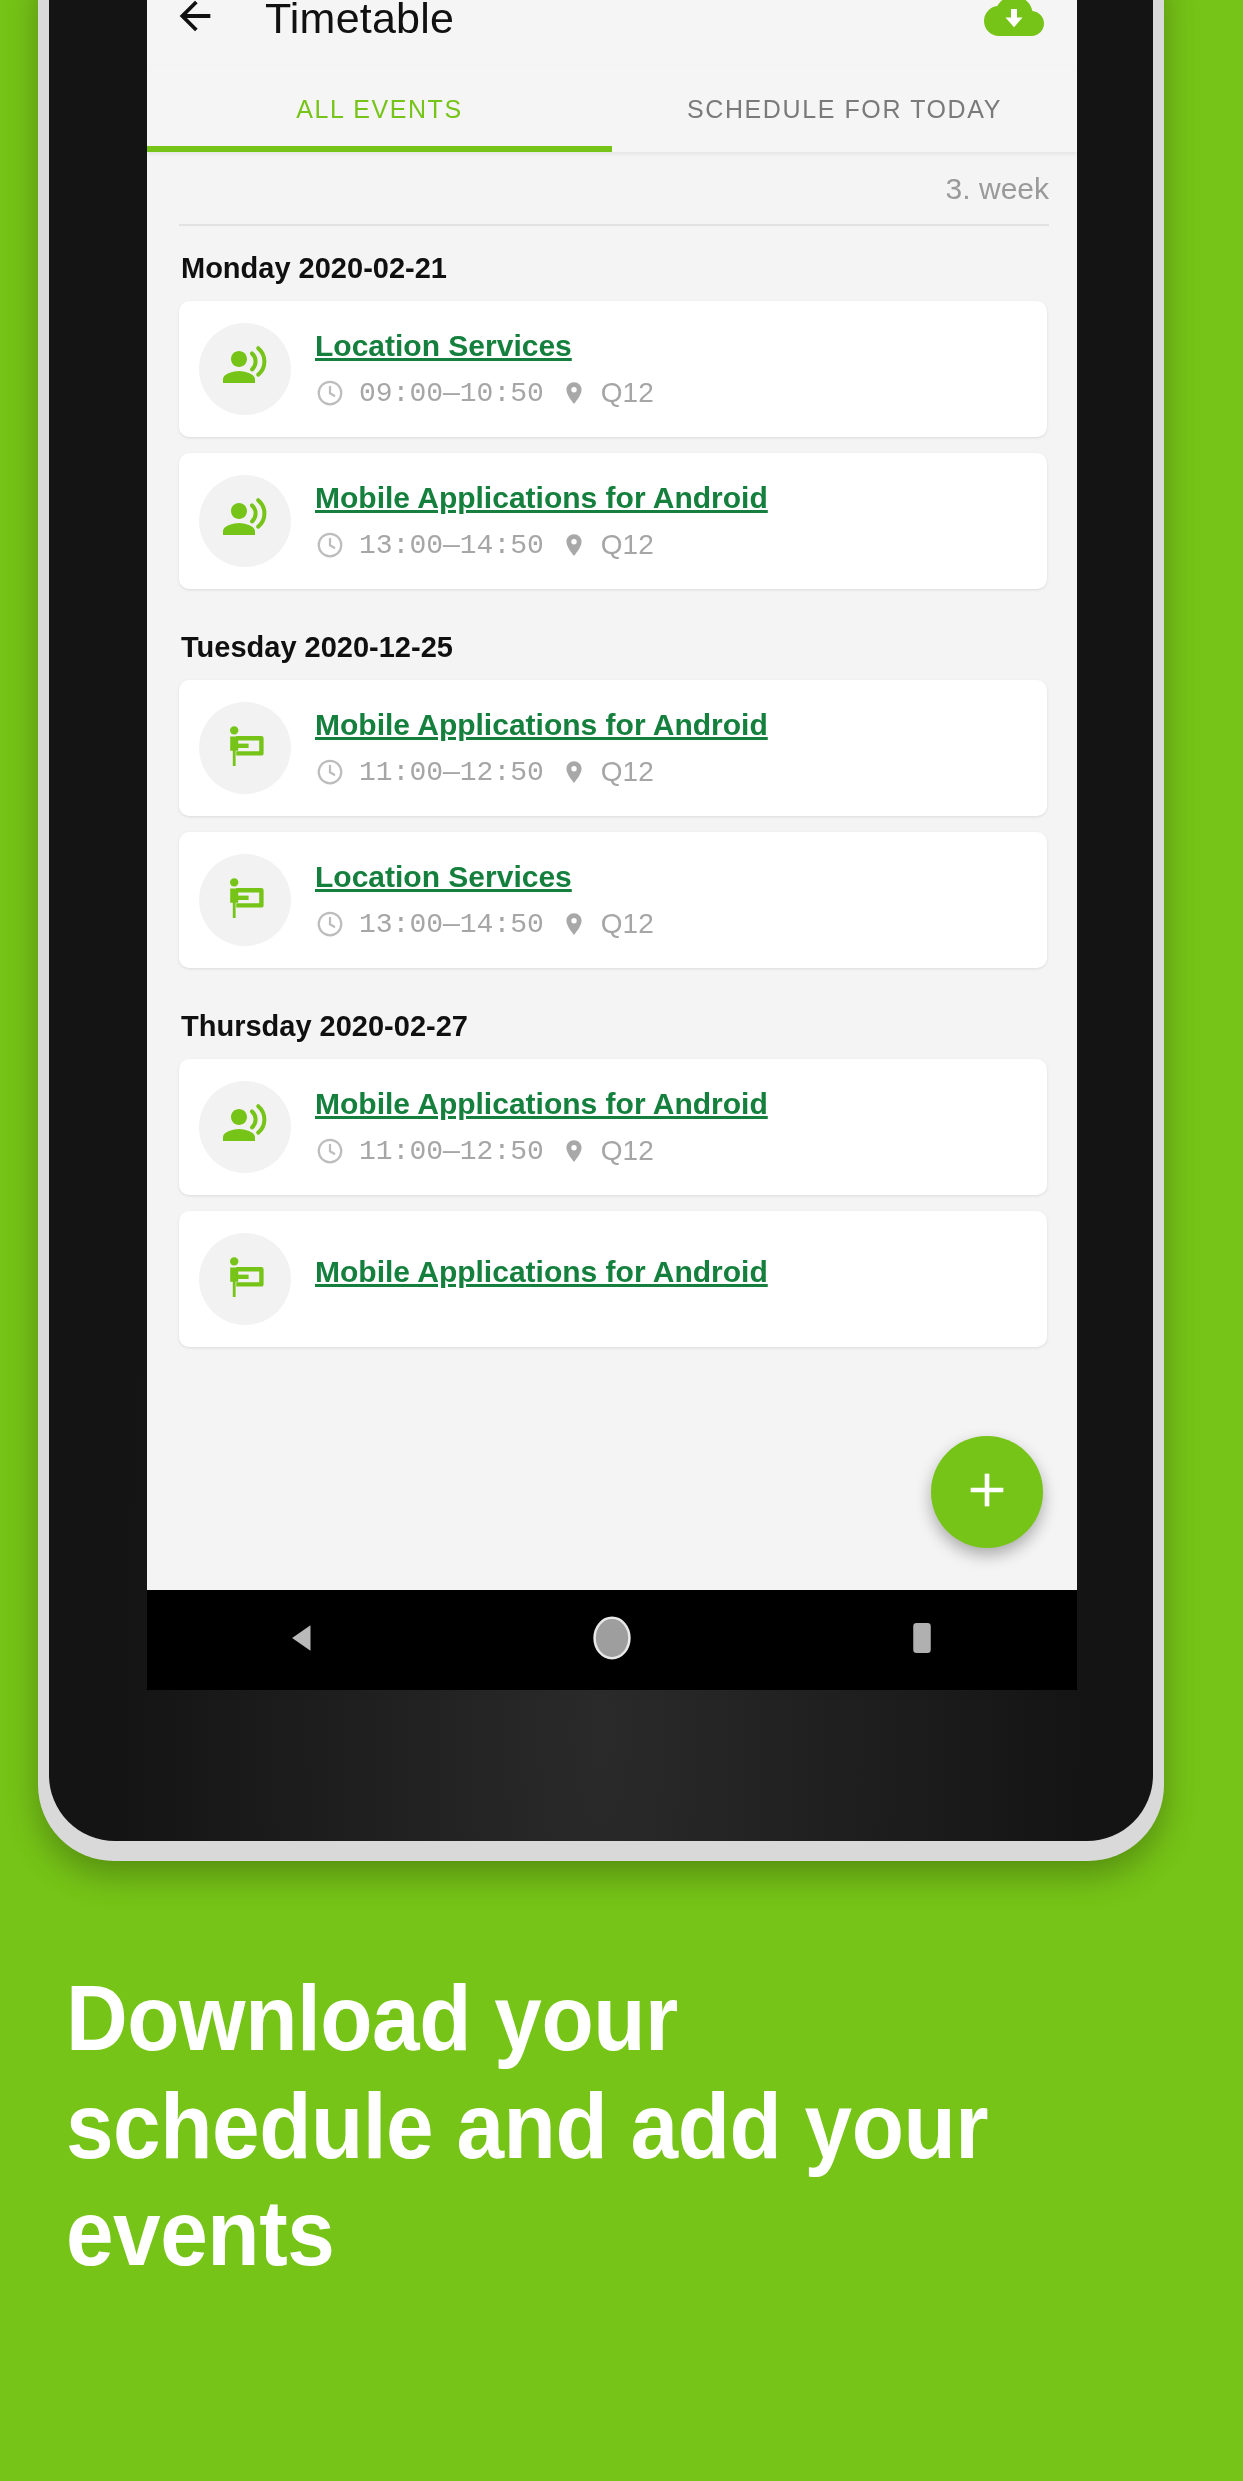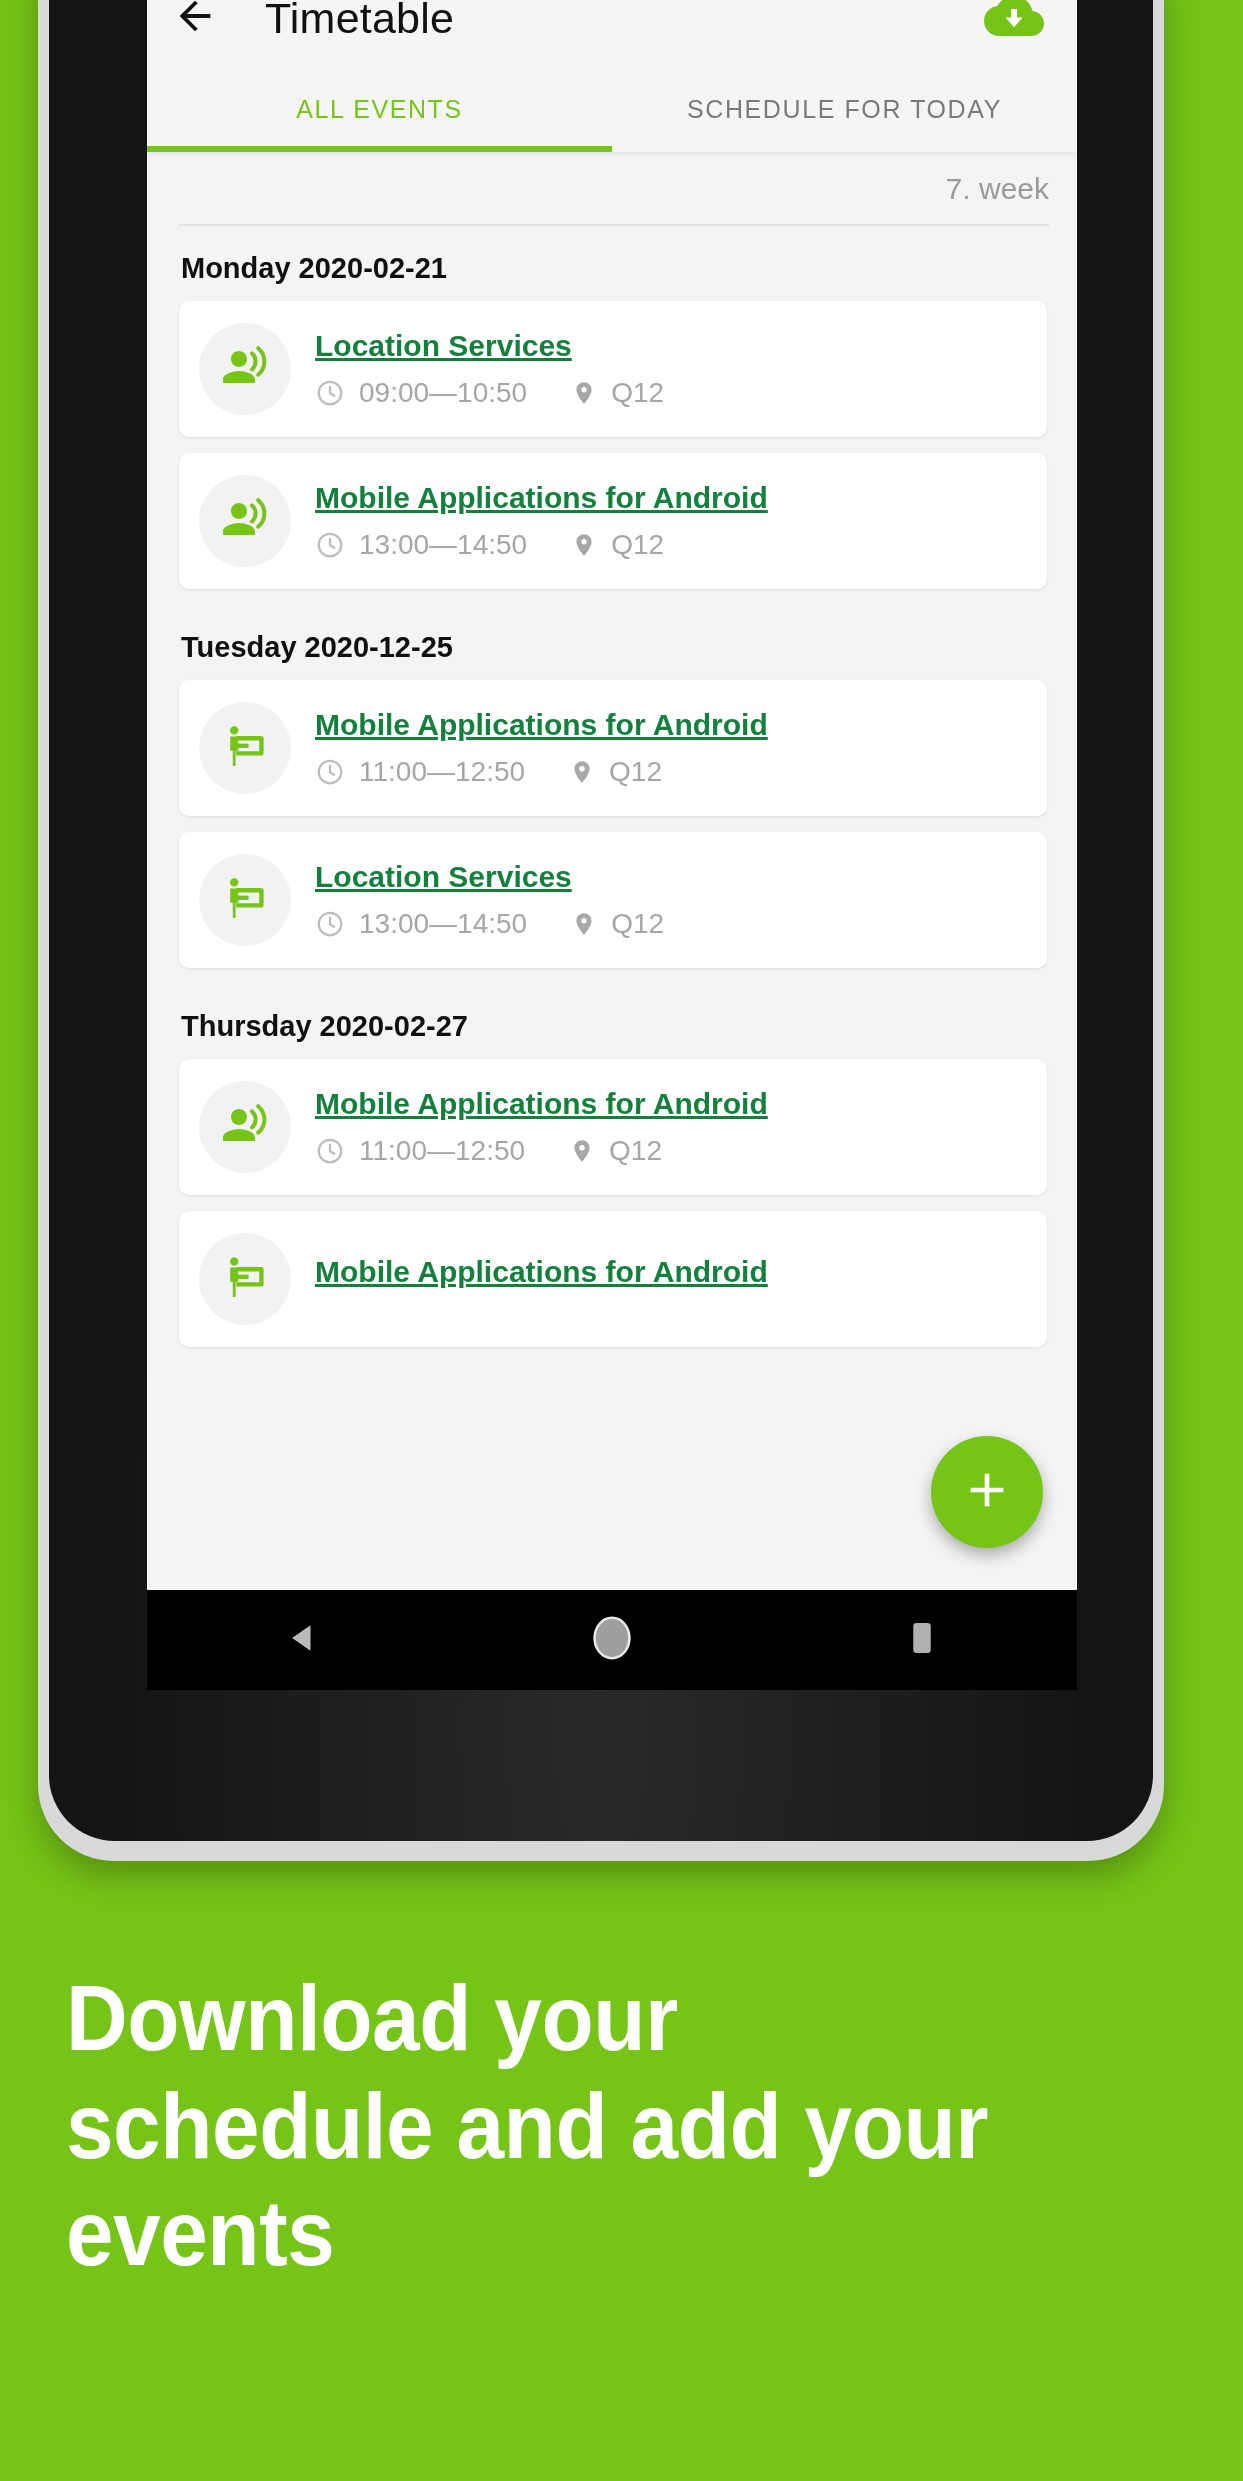--- a/index.html
+++ b/index.html
@@ -121,21 +121,21 @@
   }
   .event-body{ flex:1; }
   .event-title{
     font-size:30px; font-weight:700; color:#15803d;
     margin-bottom:14px; white-space:nowrap;text-decoration:underline;
   }
   .event-meta{
     display:flex; align-items:center;
     font-size:28px; color:#a6a6a6;
   }
-  .meta-time{ margin-right:44px; display:flex; align-items:center; }
+  .meta-time{ margin-right:17px; display:flex; align-items:center;font-family:Liberation Mono, monospace; }
   .meta-room{ display:flex; align-items:center; }
   .meta-icon{ margin-right:14px; display:flex; align-items:center; }
 
   
   #fab{
     position:absolute;
     right:34px; bottom:42px;
     width:112px; height:112px;
     border-radius:50%;
     background:#76C417;
@@ -205,21 +205,21 @@
           <span>ALL EVENTS</span>
         </div>
         <div class="tab">
           <span>SCHEDULE FOR TODAY</span>
         </div>
       </div>
 
       <div id="events-list">
 
         <div id="week-row">
-          <span id="week-label">7. week</span>
+          <span id="week-label">3. week</span>
           <div id="week-divider"></div>
         </div>
 
         <div class="day-header">Monday 2020-02-21</div>
 
         <div class="event-card">
           <div class="event-avatar">
             <span>
               <svg width="48" height="48" viewBox="0 0 24 24">
                 <path d="M9 12c2.21 0 4-1.79 4-4s-1.79-4-4-4-4 1.79-4 4 1.79 4 4 4zm0 2c-2.67 0-8 1.34-8 4v2h16v-2c0-2.66-5.33-4-8-4z" fill="#76C417"></path>

